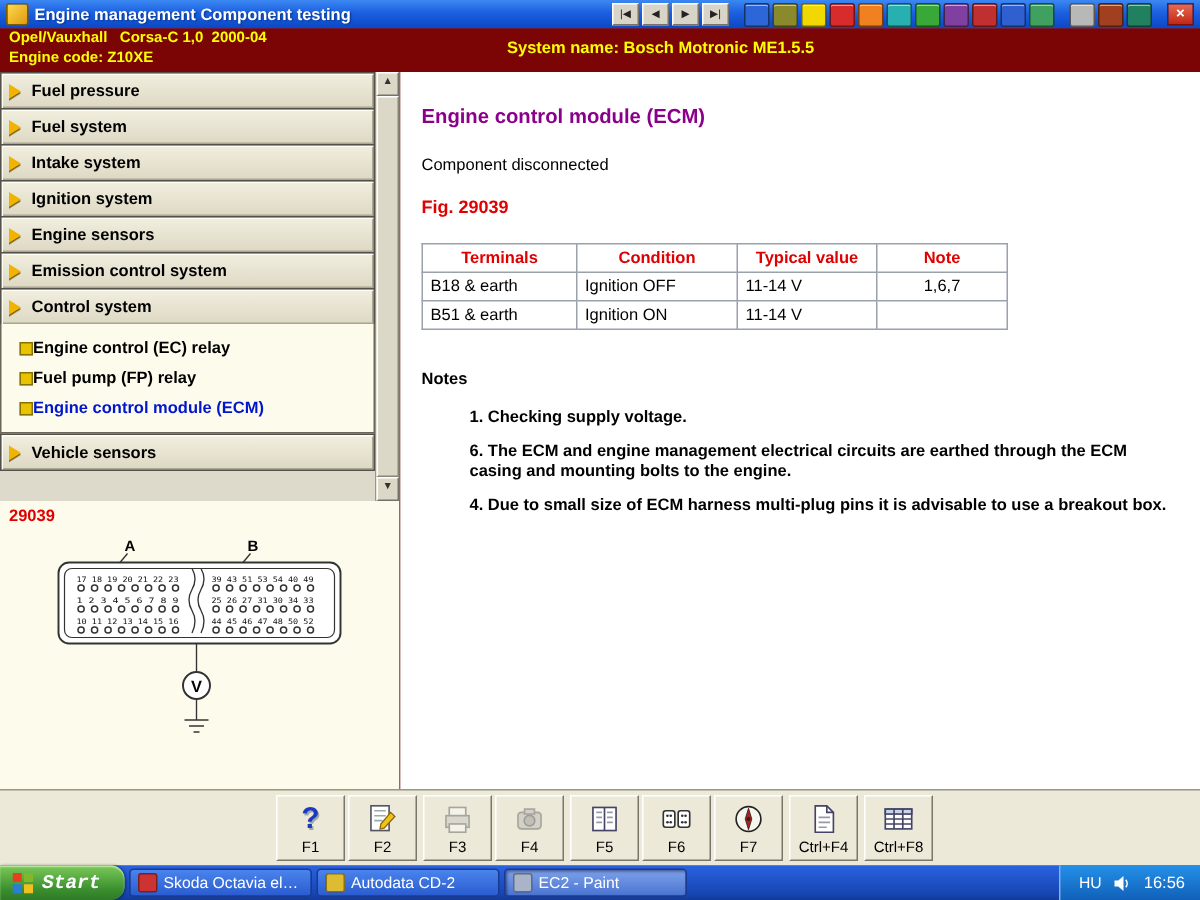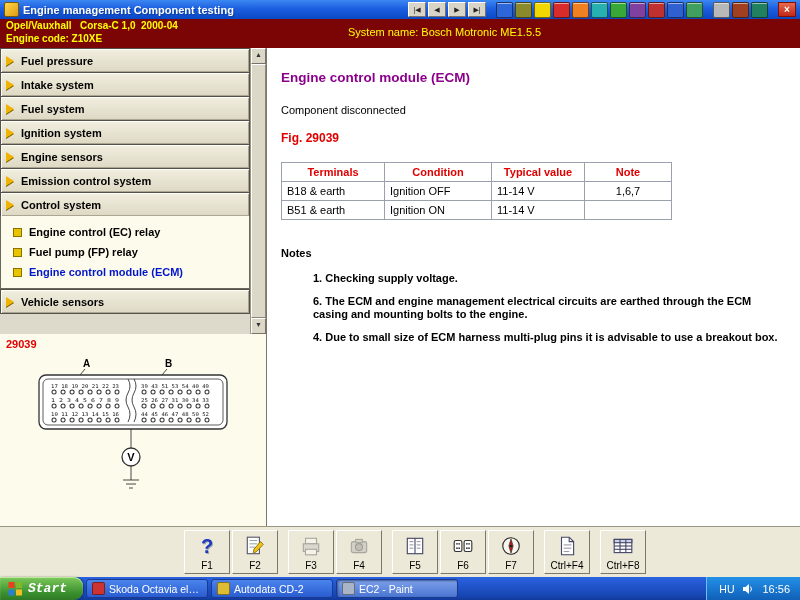--- a/index.html
+++ b/index.html
@@ -15,33 +15,33 @@
   .tb-sep{width:6px;}
   .tbicon{width:15px;height:14px;border-radius:2px;border:1px solid rgba(10,10,10,.55);box-shadow:inset 0 1px 0 rgba(255,255,255,.55);display:inline-block;}
   .c1{background:#2c66d8}.c2{background:#8a8a2c}.c3{background:#f0d800}.c4{background:#d82c2c}.c5{background:#f08020}
   .c6{background:#28b0b0}.c7{background:#38a838}.c8{background:#8040a0}.c9{background:#c03030}.c10{background:#3060d0}
   .c11{background:#40a060}.c12{background:#b8b8b8}.c13{background:#a04020}.c14{background:#208060}
   .closebtn{width:18px;height:15px;background:linear-gradient(#e86a50,#c02818);border:1px solid #801000;color:#fff;font-size:10px;line-height:12px;padding:0;font-weight:bold;font-family:inherit;}
 
   
   .redheader{flex:0 0 27px;height:27px;background:#7b0505;color:#ffff00;position:relative;padding:1px 6px;}
   .veh div{white-space:pre;font-weight:bold;font-size:10px;line-height:12.5px;}
-  .sysname{position:absolute;left:348px;top:7px;font-weight:normal;font-size:11px;}
+  .sysname{position:absolute;left:338px;top:7px;font-weight:bold;font-size:11px;}
 
   
   .main{flex:1;display:flex;min-height:0;}
   .sidebar{flex:0 0 266px;width:266px;display:flex;flex-direction:column;border-right:1px solid #7a766a;background:#fdfbec;}
   .menu-region{flex:0 0 286px;height:286px;display:flex;background:#dedacb;}
   .menu-col{flex:1;display:flex;flex-direction:column;}
   .menu-item{flex:0 0 23px;height:23px;display:flex;align-items:center;gap:7px;padding:0 5px;background:linear-gradient(#f2efe0,#ddd8c3);border:1px solid #54504a;border-bottom-width:0;box-shadow:inset 1px 1px 0 #fffef4, inset -1px -1px 0 #aaa692;font-weight:bold;cursor:pointer;}
   .menu-item:last-of-type{border-bottom-width:1px;}
   .menu-item .label{font-size:11px;}
   .arrow-icon{width:0;height:0;border-left:8px solid #f0b400;border-top:5px solid transparent;border-bottom:5px solid transparent;filter:drop-shadow(0 1px 0 #6a5200);flex:0 0 auto;}
   .submenu{background:#fdfbec;border:1px solid #6a665a;border-top:none;padding:6px 4px 6px 8px;}
-  .sub-item{height:20px;display:flex;align-items:center;gap:7px;padding-left:4px;font-weight:bold;cursor:pointer;}
+  .sub-item{height:20px;display:flex;align-items:center;padding-left:4px;font-weight:bold;cursor:pointer;}
   .bullet{width:7px;height:7px;background:#e8c400;border:1px solid #8a7200;flex:0 0 auto;}
   .sub-item.selected .label{color:#0016cc;}
   .vscroll{flex:0 0 15px;width:15px;display:flex;flex-direction:column;background:#f2f0e4;border-left:1px solid #9a9684;}
   .sb-btn{flex:0 0 14px;background:#dcd8c8;border:1px solid;border-color:#fff #76726a #76726a #fff;font-size:7px;line-height:12px;text-align:center;color:#333;cursor:pointer;}
   .sb-thumb{flex:1;background:#dcd8c8;border:1px solid;border-color:#fff #8a8678 #8a8678 #fff;margin:0;}
   .figure-region{flex:1;background:#fdfbec;padding:4px 6px;}
   .fig-num{color:#e00000;font-weight:bold;font-size:11px;}
   .diagram{display:block;margin:6px auto 0;}
   .dg-box{fill:#fff;stroke:#333;stroke-width:1.3;}
   .dg-box.thin{fill:none;stroke-width:0.8;}
@@ -63,21 +63,21 @@
   table.vals td.notec{text-align:center;}
   .notes-h{font-weight:bold;font-size:11px;margin:27px 0 0;}
   ul.notes{list-style:none;margin:13px 0 12px;padding:0 0 0 32px;font-weight:bold;}
   ul.notes li{margin:0 0 10px;max-width:476px;line-height:13px;font-size:11px;}
 
   
   .fkeybar{flex:0 0 50px;height:50px;background:#ece9d8;border-top:1px solid #9a9684;display:flex;align-items:center;padding-left:184px;gap:2px;}
   .fkey{width:46px;height:44px;background:#ece9d8;border:1px solid;border-color:#fff #7a766a #7a766a #fff;display:flex;flex-direction:column;align-items:center;justify-content:space-between;padding:3px 0 2px;cursor:pointer;font-family:inherit;}
   .fkey .fk-icon{height:24px;display:flex;align-items:center;justify-content:center;}
   .fkey .fk-label{font-size:10px;color:#000;}
-  .gap{margin-left:8px;text-align:center;}
+  .gap{margin-left:2px;text-align:center;}
   .qmark{color:#2038c0;font-size:20px;font-weight:bold;text-shadow:1px 1px 0 #9aa;line-height:20px;}
   .dim{opacity:.45;filter:grayscale(1);}
 
   
   .taskbar{flex:0 0 23px;height:23px;background:linear-gradient(#2a62e0,#1746b4 80%,#123a9a);display:flex;align-items:center;}
   .start{height:23px;background:linear-gradient(#7cc95a,#3a8f2e 70%,#2f7a26);border:none;border-radius:0 9px 9px 0;color:#fff;font-weight:bold;font-style:italic;font-size:13px;display:flex;align-items:center;gap:5px;padding:0 16px 0 8px;box-shadow:inset 0 1px 1px #c2eca6, 1px 0 2px rgba(0,0,0,.4);cursor:pointer;font-family:Liberation Mono, monospace;}
   .task{height:19px;width:122px;margin-left:3px;background:linear-gradient(#4a84ec,#2a5cd0);border:1px solid #1a3a90;border-radius:3px;color:#fff;font-size:10.5px;display:flex;align-items:center;gap:4px;padding:0 5px;white-space:nowrap;overflow:hidden;cursor:pointer;font-family:inherit;}
   .task .tlabel{overflow:hidden;text-overflow:ellipsis;}
   .task.active{background:linear-gradient(#7da2ea,#4a74d2);box-shadow:inset 1px 1px 2px rgba(0,0,40,.45);}
   .task-ic{width:11px;height:11px;border-radius:2px;border:1px solid rgba(0,0,0,.4);flex:0 0 auto;}
@@ -132,25 +132,25 @@
 
     <div class="sidebar">
       <div class="menu-region">
         <div class="menu-col">
           <div class="menu-item">
             <span class="arrow-icon"></span>
             <span class="label">Fuel pressure</span>
           </div>
           <div class="menu-item">
             <span class="arrow-icon"></span>
+            <span class="label">Fuel system</span>
+          </div>
+          <div class="menu-item">
+            <span class="arrow-icon"></span>
             <span class="label">Intake system</span>
-          </div>
-          <div class="menu-item">
-            <span class="arrow-icon"></span>
-            <span class="label">Fuel system</span>
           </div>
           <div class="menu-item">
             <span class="arrow-icon"></span>
             <span class="label">Ignition system</span>
           </div>
           <div class="menu-item">
             <span class="arrow-icon"></span>
             <span class="label">Engine sensors</span>
           </div>
           <div class="menu-item">

